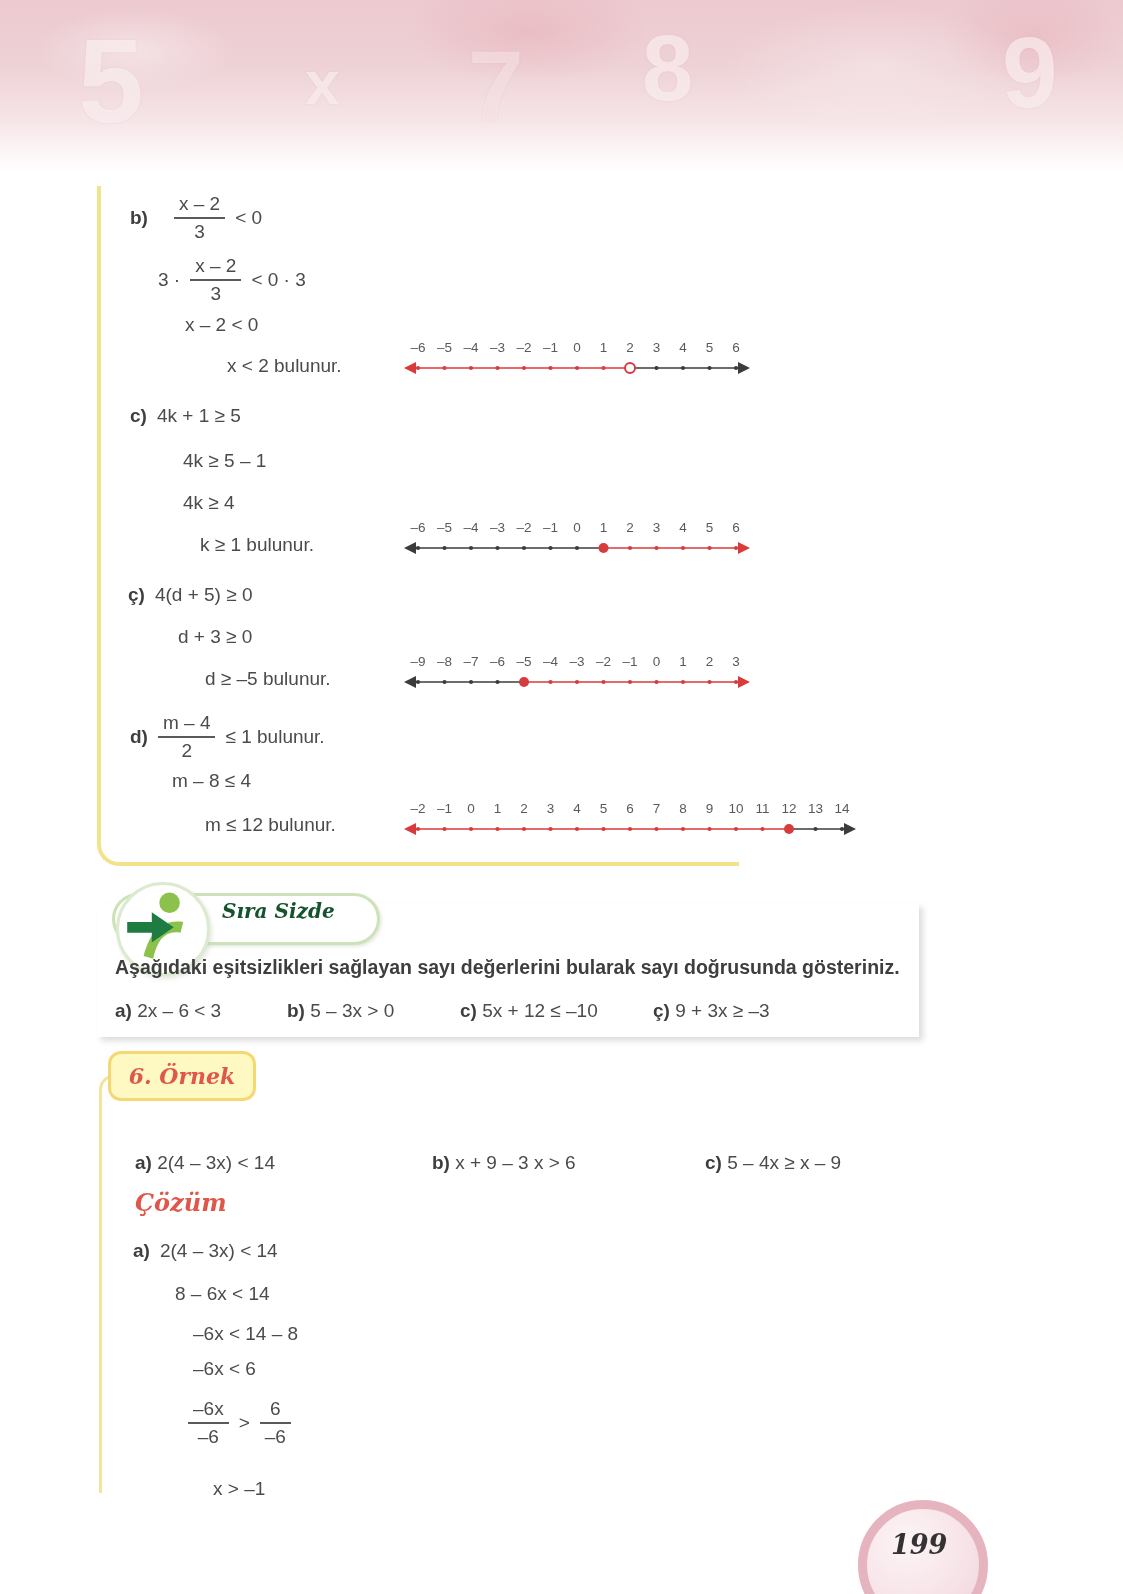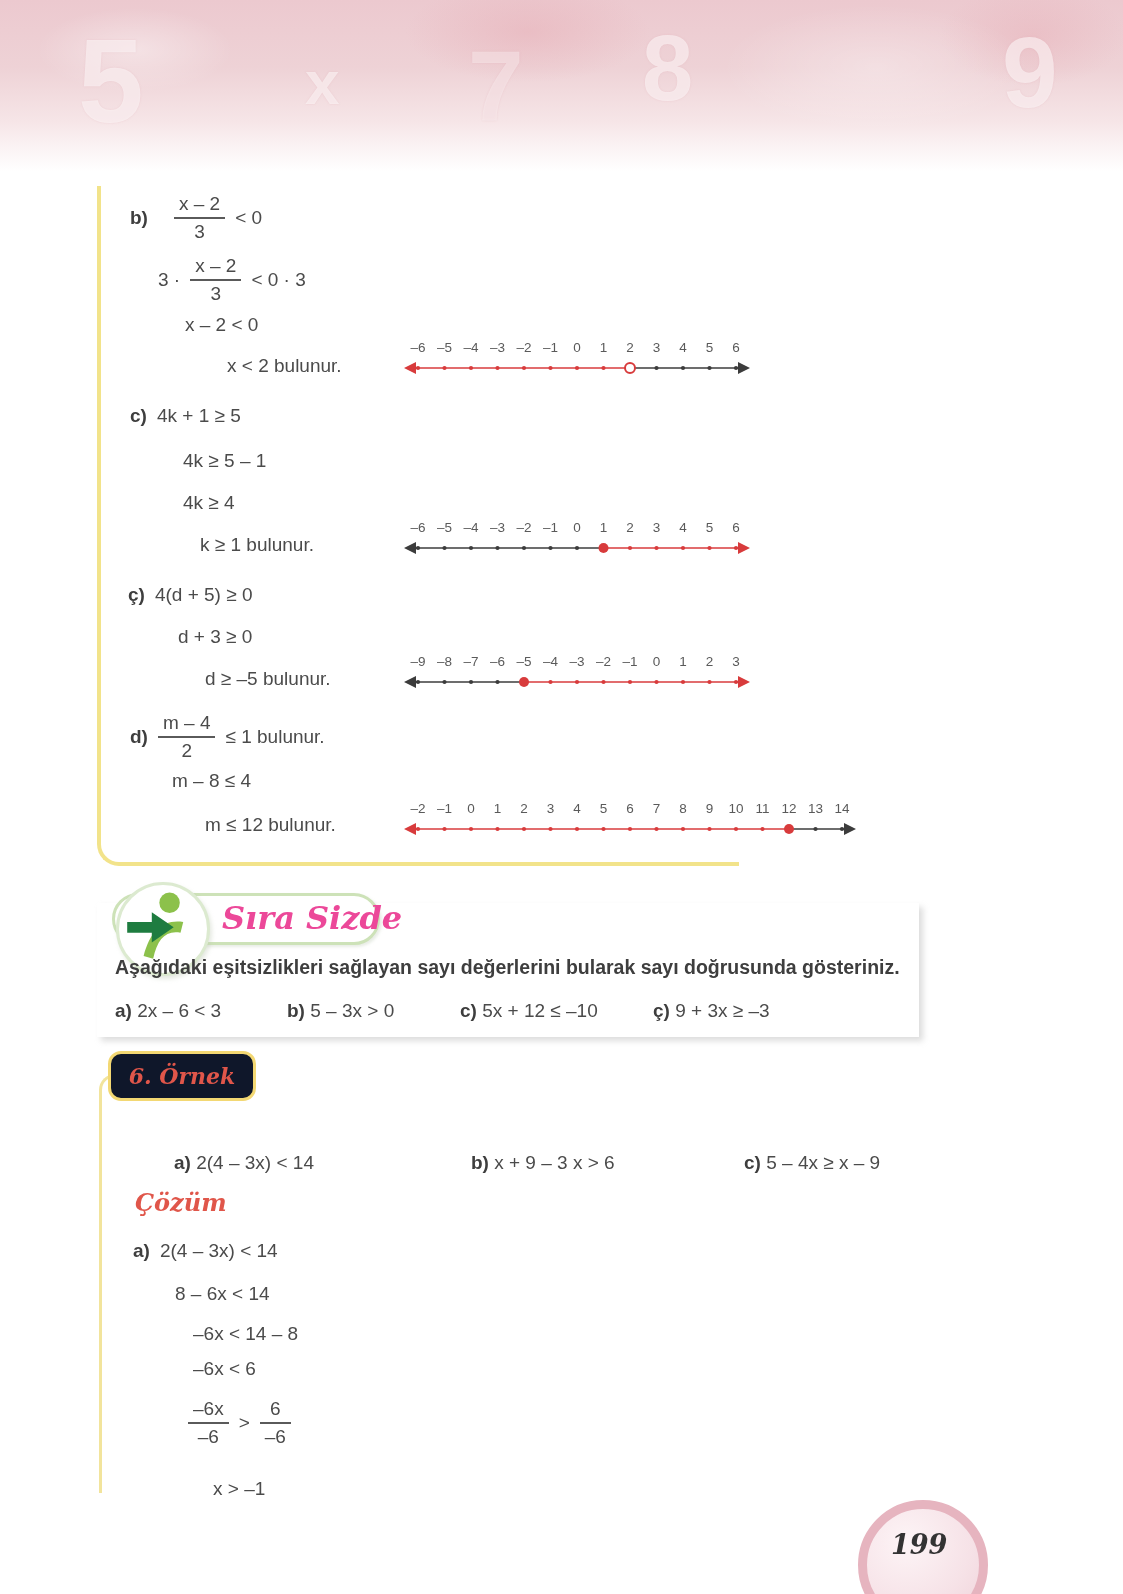--- a/index.html
+++ b/index.html
@@ -39,35 +39,35 @@
   .fbar{align-self:stretch;height:2px;background:#5a5a5a;}
   .fden{padding:2px 5px 0;}
   .nline{position:absolute;}
   .nline svg{display:block;}
 
   
   .ss-card{position:absolute;left:97px;top:903px;width:822px;height:134px;background:#fff;
            box-shadow:4px 4px 6px rgba(170,170,170,.40);}
   .ss-pill{position:absolute;left:112px;top:893px;width:262px;height:46px;background:#fff;
            border:3px solid #cde2b8;border-radius:26px;box-shadow:2px 2px 3px rgba(190,200,180,.35);}
-  .ss-title{position:absolute;left:222px;top:899px;font-size:32px;color:#ec4899;
+  .ss-title{position:absolute;left:222px;top:899px;font-size:20px;color:#14532d;
             font-style:italic;font-weight:bold;font-family:"DejaVu Serif", serif;text-align:center;}
   .ss-circle{position:absolute;left:116px;top:882px;width:88px;height:88px;border-radius:50%;
              background:#fff;border:3px solid #dcead0;box-shadow:2px 3px 4px rgba(190,200,180,.4);}
   .ss-instruction{position:absolute;left:115px;top:956px;font-size:19.5px;font-weight:bold;color:#3e3e3e;}
   .ss-item{position:absolute;top:1000px;font-size:19px;}
 
   
   .ornek-badge{position:absolute;left:108px;top:1051px;width:142px;height:44px;
-    background:#0f172a;border:3px solid #f3d873;border-radius:13px;
+    background:#fef9c3;border:3px solid #f3d873;border-radius:13px;
     display:flex;align-items:center;justify-content:center;}
   .ornek-badge span{font-family:"DejaVu Serif", serif;font-style:italic;font-weight:bold;
     font-size:22px;color:#e0564a;}
   .ornek-instruction{position:absolute;left:135px;top:1112px;font-size:19.5px;font-weight:bold;color:#3e3e3e;}
-  .ornek-item{position:absolute;top:1152px;font-size:19px;margin-left:39px;}
+  .ornek-item{position:absolute;top:1152px;font-size:19px;}
   .cozum{position:absolute;left:135px;top:1188px;font-family:"DejaVu Serif", serif;
          font-style:italic;font-weight:bold;font-size:24px;color:#e0564a;}
 
   
   .pagenum-bubble{position:absolute;left:858px;top:1500px;width:112px;height:112px;border-radius:50%;
     border:9px solid #e6b4bf;
     background:radial-gradient(circle at 35% 30%, #fdf4f6 0%, #f6e2e7 60%, #f0d3da 100%);}
   .pagenum{position:absolute;left:24px;top:20px;font-family:"DejaVu Serif", serif;
     font-style:italic;font-weight:bold;font-size:27px;color:#333;}
 </style>

